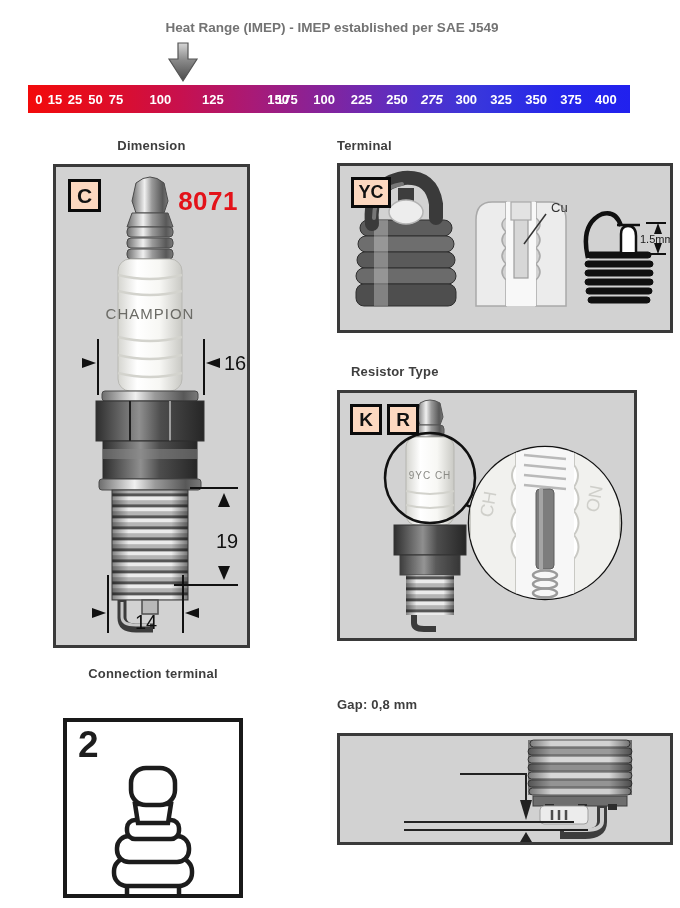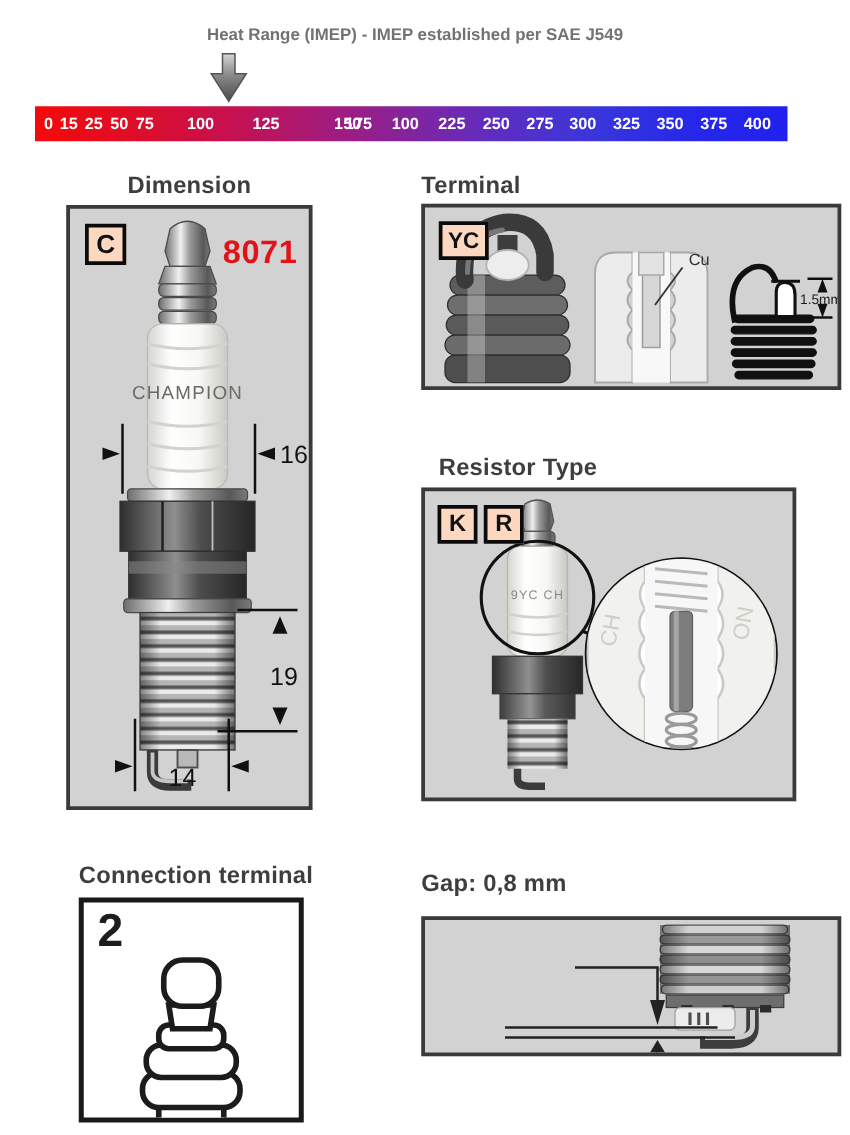--- a/index.html
+++ b/index.html
@@ -2,21 +2,21 @@
 <html><head>
 <meta charset="utf-8">
 <style>
   html,body{margin:0;padding:0;}
   body{
     width:680px;height:908px;position:relative;background:#ffffff;
     font-family:"Liberation Sans", sans-serif; overflow:hidden;
   }
   .abs{position:absolute;}
   .heading{
-    position:absolute;font-weight:bold;font-size:19px;color:#3e3e3e;
+    position:absolute;font-weight:bold;font-size:13px;color:#3e3e3e;
     letter-spacing:.2px;white-space:nowrap;
   }
   .panel{
     position:absolute;background:#d2d2d2;border:3px solid #3a3a3a;
     box-sizing:border-box;
   }
   #page-title{
     position:absolute;left:0;top:20px;width:664px;text-align:center;
     font-weight:bold;font-size:13.5px;color:#737373;
   }
@@ -72,21 +72,21 @@
     <span class="tick" style="left: 7.8%;">25</span>
     <span class="tick" style="left: 11.2%;">50</span>
     <span class="tick" style="left: 14.6%;">75</span>
     <span class="tick" style="left: 22%;">100</span>
     <span class="tick" style="left: 30.7%;">125</span>
     <span class="tick" style="left: 36.9%; margin-left: 28px;">150</span>
     <span class="tick" style="left: 43%;">175</span>
     <span class="tick" style="left: 49.2%;">100</span>
     <span class="tick" style="left: 55.4%;">225</span>
     <span class="tick" style="left: 61.3%;">250</span>
-    <span class="tick" style="left: 67.1%;">275</span>
+    <span class="tick" style="left: 67.1%; font-style: italic;">275</span>
     <span class="tick" style="left: 72.8%;">300</span>
     <span class="tick" style="left: 78.6%;">325</span>
     <span class="tick" style="left: 84.4%;">350</span>
     <span class="tick" style="left: 90.2%;">375</span>
     <span class="tick" style="left: 96%;">400</span>
   </div>
 
 <div class="heading" style="left:53px;top:138px;width:197px;text-align:center;">Dimension</div>
 
 <div class="panel" style="left:53px;top:164px;width:197px;height:484px;">
@@ -191,21 +191,21 @@
       <line x1="127" y1="408" x2="127" y2="466" stroke="#111" stroke-width="2"></line>
       <path d="M36,441 L50,446 L36,451 Z" fill="#111"></path>
       <path d="M143,441 L129,446 L143,451 Z" fill="#111"></path>
       <text x="90" y="462" text-anchor="middle" font-size="20" fill="#111">14</text>
     </g>
   </svg>
 </div>
 
 <div class="heading" style="left:337px;top:138px;">Terminal</div>
 
-<div class="panel" style="left:337px;top:163px;width:336px;height:149px;">
+<div class="panel" style="left:337px;top:163px;width:336px;height:170px;">
   <div id="term-chip" class="chip">YC</div>
 
   <svg width="330" height="143" viewBox="0 0 330 143">
 
     <g>
       <g>
         <rect x="20" y="54" width="92" height="16" rx="8" fill="#5d5d5d" stroke="#2e2e2e"></rect>
         <rect x="18" y="70" width="96" height="16" rx="8" fill="#6e6e6e" stroke="#2e2e2e"></rect>
         <rect x="17" y="86" width="98" height="16" rx="8" fill="#5a5a5a" stroke="#2e2e2e"></rect>
         <rect x="16" y="102" width="100" height="16" rx="8" fill="#6b6b6b" stroke="#2e2e2e"></rect>
@@ -299,21 +299,21 @@
           <ellipse cx="205" cy="182" rx="12" ry="4.5"></ellipse>
           <ellipse cx="205" cy="191" rx="12" ry="4.5"></ellipse>
           <ellipse cx="205" cy="200" rx="12" ry="4.5"></ellipse>
           <ellipse cx="205" cy="209" rx="12" ry="4.5"></ellipse>
         </g>
       </g>
     </g>
   </svg>
 </div>
 
-<div class="heading" style="left:63px;top:666px;width:180px;text-align:center;margin-top:24px;">Connection terminal</div>
+<div class="heading" style="left:63px;top:666px;width:180px;text-align:center;">Connection terminal</div>
 
 <div id="conn-box">
   <div id="conn-number">2</div>
   <svg width="172" height="172" viewBox="0 0 172 172">
     <g fill="#ffffff" stroke="#1c1c1c" stroke-width="4.5">
       <rect x="60" y="160" width="52" height="20"></rect>
       <rect x="47" y="136" width="78" height="28" rx="13"></rect>
       <rect x="50" y="114" width="72" height="26" rx="12"></rect>
       <rect x="60" y="98" width="52" height="19" rx="8"></rect>
       <path d="M68,82 L104,82 L101,101 L71,101 Z"></path>

